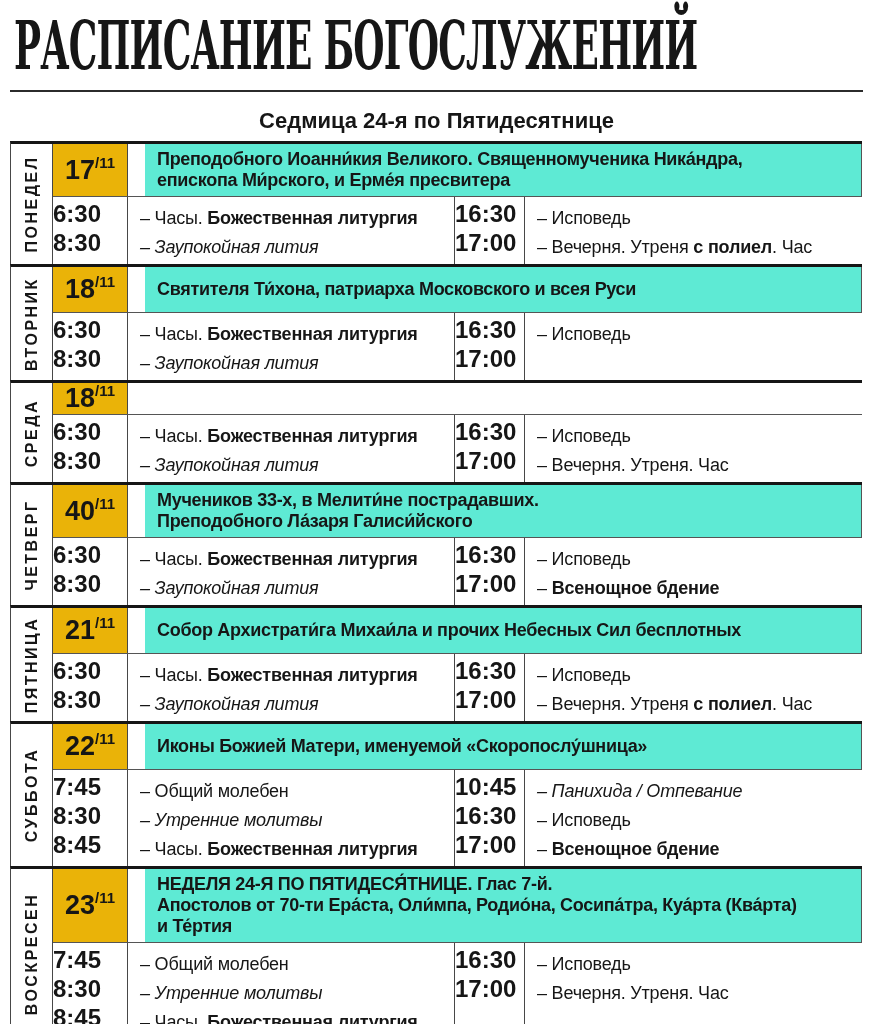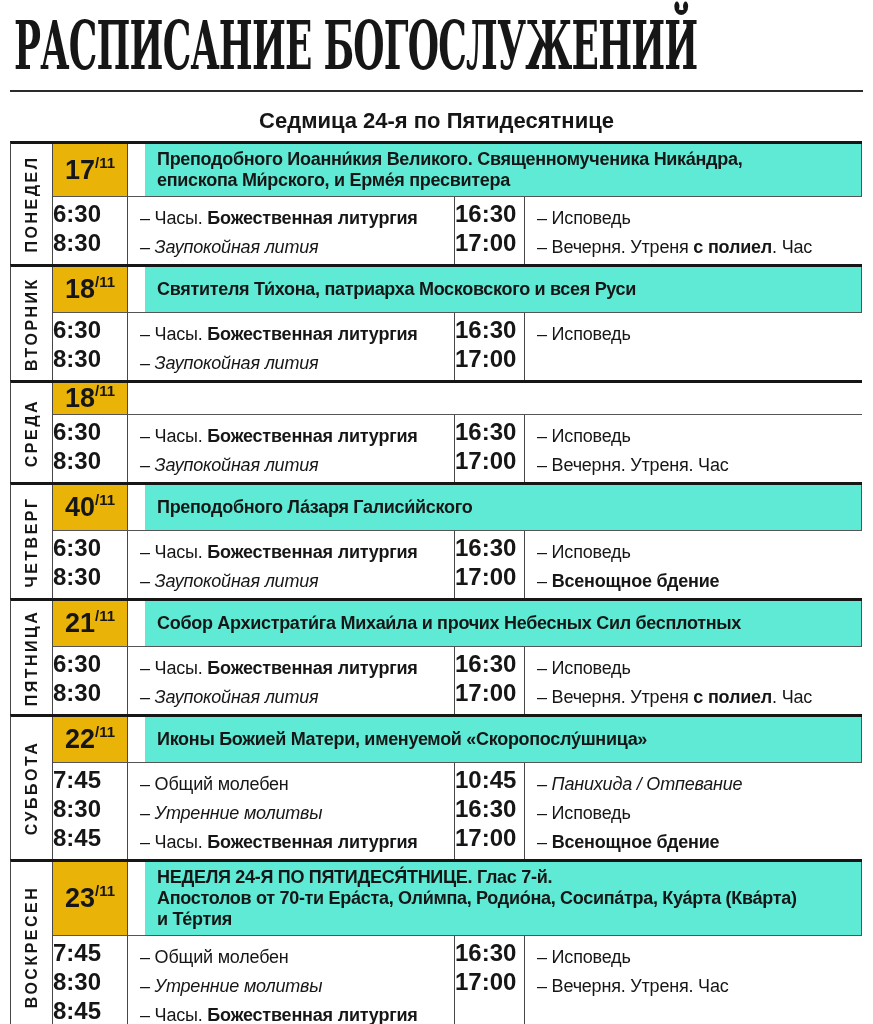--- a/index.html
+++ b/index.html
@@ -188,20 +188,21 @@
     <div class="day-cell">
       <span class="day-name">ЧЕТВЕРГ</span>
     </div>
     <div class="day-main">
       <div class="head-row">
         <div class="date-cell">
           <span class="date-num">40</span>
               <span class="date-month">/11</span>
         </div>
         <div class="feast">
+              <div class="feast-line">Мучеников 33-х, в Мелити́не пострадавших.</div>
               <div class="feast-line">Преподобного Ла́заря Галиси́йского</div>
             </div>
       </div>
       <div class="svc-row">
         <div class="time-col col-m-t">
               <div class="time">6:30</div>
               <div class="time">8:30</div>
             </div>
         <div class="svc-col col-m-s">
               <div class="entry"><span class="seg-n">– Часы. </span><span class="seg-b">Божественная литургия</span></div>

